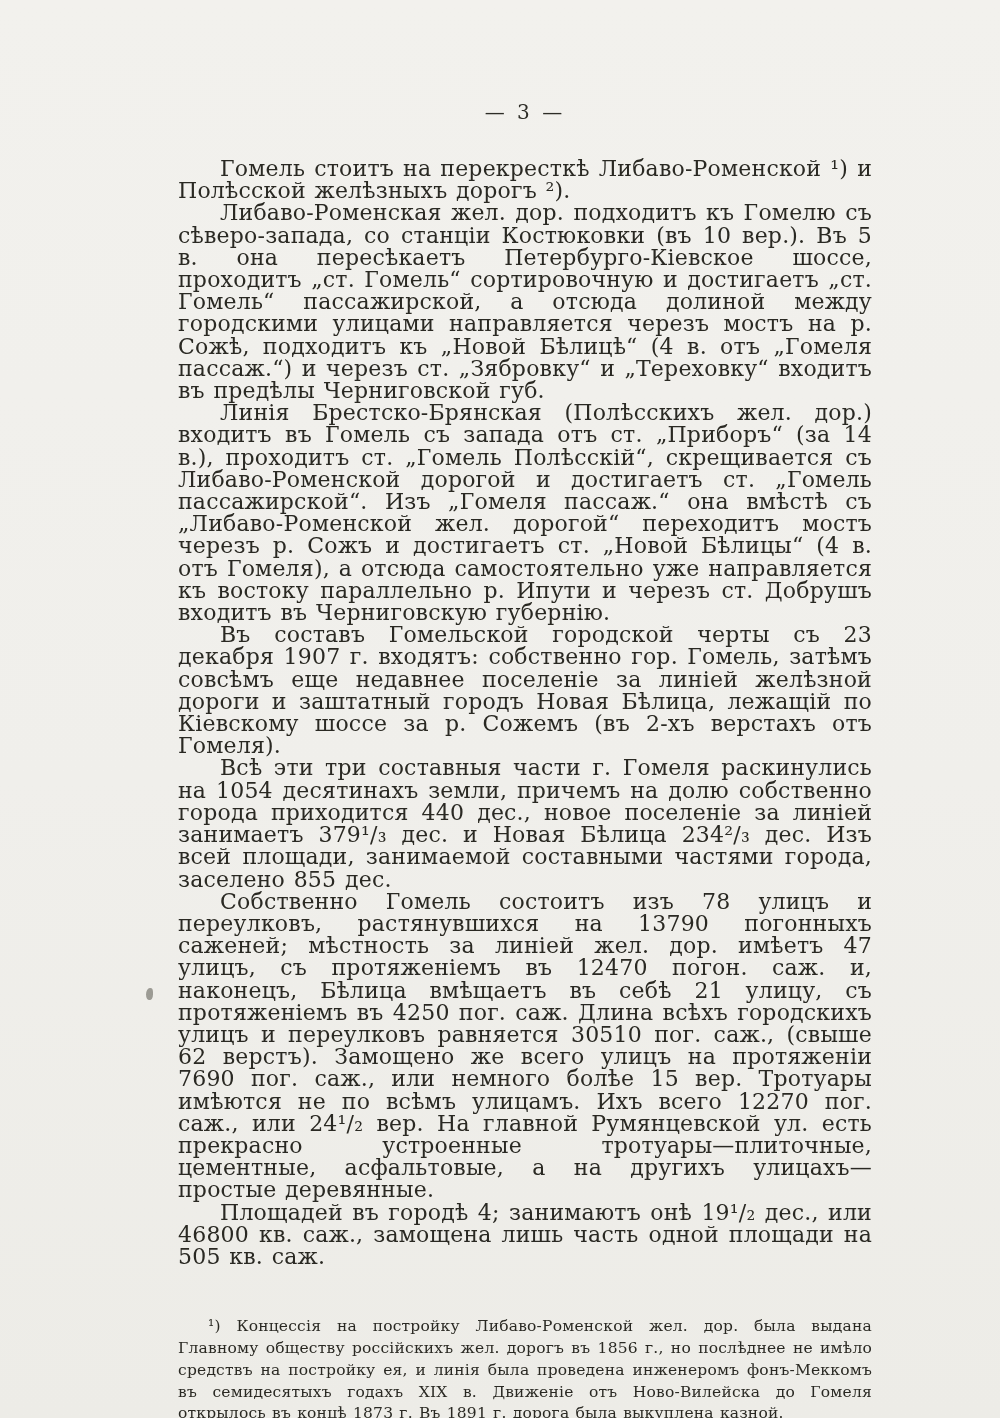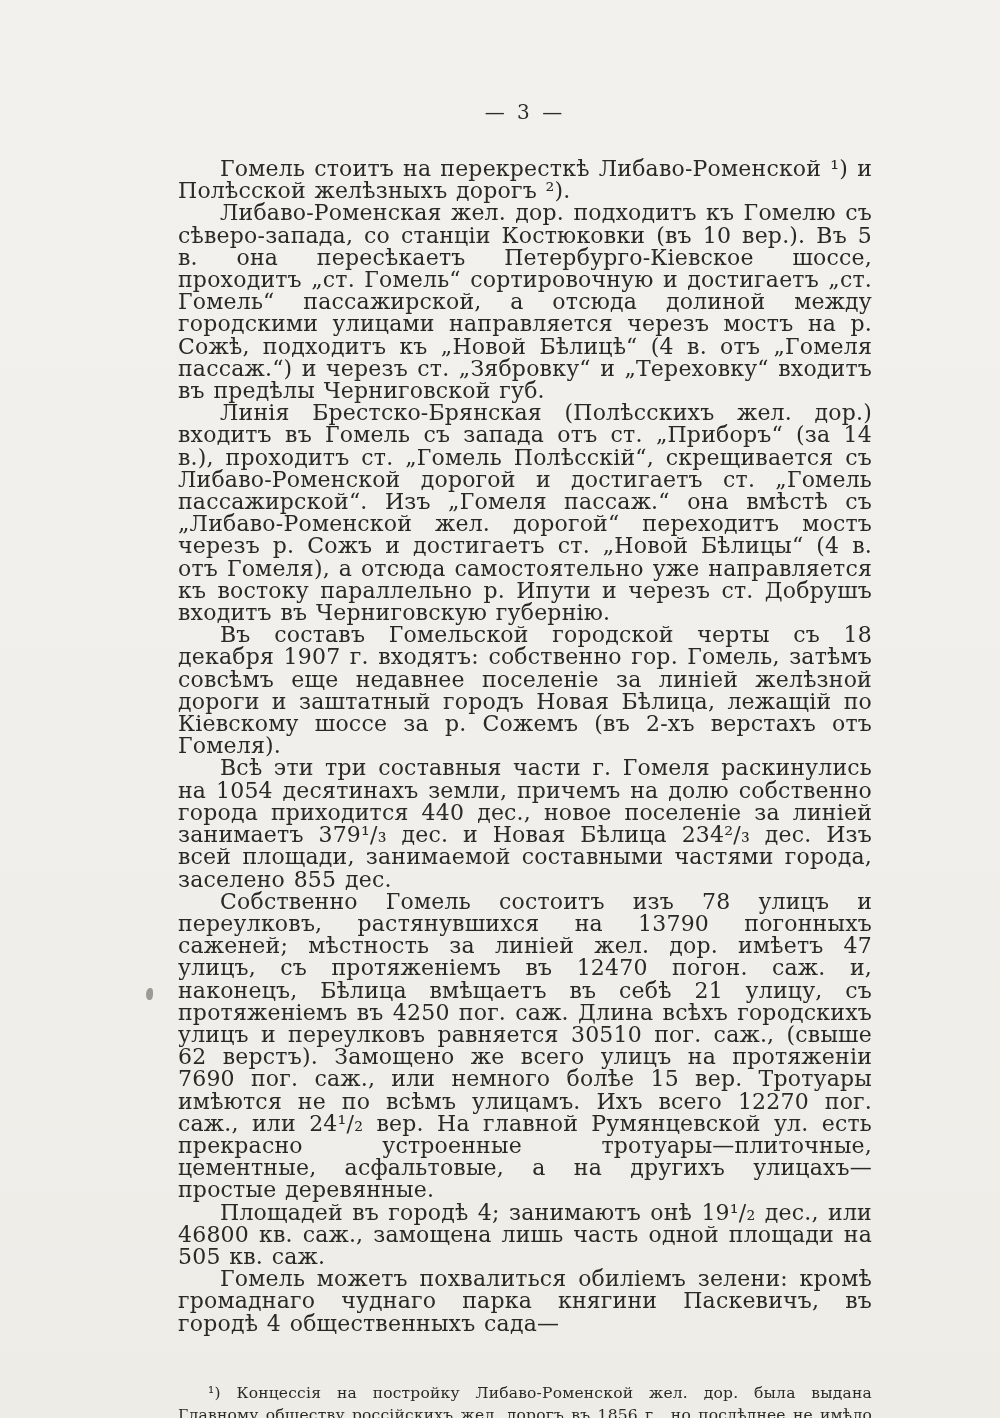--- a/index.html
+++ b/index.html
@@ -71,25 +71,24 @@
 
 <div class="page">
   <div class="column">
 
     <div class="page-number">— 3 —</div>
 
     <div class="body-text">
       <p>Гомель стоитъ на перекресткѣ Либаво-Роменской ¹) и Полѣсской желѣзныхъ дорогъ ²).</p>
       <p>Либаво-Роменская жел. дор. подходитъ къ Гомелю съ сѣверо-запада, со станціи Костюковки (въ 10 вер.). Въ 5 в. она пересѣкаетъ Петербурго-Кіевское шоссе, проходитъ „ст. Гомель“ сортировочную и достигаетъ „ст. Гомель“ пассажирской, а отсюда долиной между городскими улицами направляется черезъ мостъ на р. Сожѣ, подходитъ къ „Новой Бѣлицѣ“ (4 в. отъ „Гомеля пассаж.“) и черезъ ст. „Зябровку“ и „Тереховку“ входитъ въ предѣлы Черниговской губ.</p>
       <p>Линія Брестско-Брянская (Полѣсскихъ жел. дор.) входитъ въ Гомель съ запада отъ ст. „Приборъ“ (за 14 в.), проходитъ ст. „Гомель Полѣсскій“, скрещивается съ Либаво-Роменской дорогой и достигаетъ ст. „Гомель пассажирской“. Изъ „Гомеля пассаж.“ она вмѣстѣ съ „Либаво-Роменской жел. дорогой“ переходитъ мостъ черезъ р. Сожъ и достигаетъ ст. „Новой Бѣлицы“ (4 в. отъ Гомеля), а отсюда самостоятельно уже направляется къ востоку параллельно р. Ипути и черезъ ст. Добрушъ входитъ въ Черниговскую губернію.</p>
-      <p>Въ составъ Гомельской городской черты съ 18 декабря 1907 г. входятъ: собственно гор. Гомель, затѣмъ совсѣмъ еще недавнее поселеніе за линіей желѣзной дороги и заштатный городъ Новая Бѣлица, лежащій по Кіевскому шоссе за р. Сожемъ (въ 2-хъ верстахъ отъ Гомеля).</p>
+      <p>Въ составъ Гомельской городской черты съ 23 декабря 1907 г. входятъ: собственно гор. Гомель, затѣмъ совсѣмъ еще недавнее поселеніе за линіей желѣзной дороги и заштатный городъ Новая Бѣлица, лежащій по Кіевскому шоссе за р. Сожемъ (въ 2-хъ верстахъ отъ Гомеля).</p>
       <p>Всѣ эти три составныя части г. Гомеля раскинулись на 1054 десятинахъ земли, причемъ на долю собственно города приходится 440 дес., новое поселеніе за линіей занимаетъ 379¹/₃ дес. и Новая Бѣлица 234²/₃ дес. Изъ всей площади, занимаемой составными частями города, заселено 855 дес.</p>
       <p>Собственно Гомель состоитъ изъ 78 улицъ и переулковъ, растянувшихся на 13790 погонныхъ саженей; мѣстность за линіей жел. дор. имѣетъ 47 улицъ, съ протяженіемъ въ 12470 погон. саж. и, наконецъ, Бѣлица вмѣщаетъ въ себѣ 21 улицу, съ протяженіемъ въ 4250 пог. саж. Длина всѣхъ городскихъ улицъ и переулковъ равняется 30510 пог. саж., (свыше 62 верстъ). Замощено же всего улицъ на протяженіи 7690 пог. саж., или немного болѣе 15 вер. Тротуары имѣются не по всѣмъ улицамъ. Ихъ всего 12270 пог. саж., или 24¹/₂ вер. На главной Румянцевской ул. есть прекрасно устроенные тротуары—плиточные, цементные, асфальтовые, а на другихъ улицахъ—простые деревянные.</p>
       <p>Площадей въ городѣ 4; занимаютъ онѣ 19¹/₂ дес., или 46800 кв. саж., замощена лишь часть одной площади на 505 кв. саж.</p>
-      <p>Гомель можетъ похвалиться обиліемъ зелени: кромѣ громаднаго чуднаго парка княгини Паскевичъ, въ городѣ 4 общественныхъ сада—</p>
     </div>
 
     <div class="footnotes">
       <p>¹) Концессія на постройку Либаво-Роменской жел. дор. была выдана Главному обществу россійскихъ жел. дорогъ въ 1856 г., но послѣднее не имѣло средствъ на постройку ея, и линія была проведена инженеромъ фонъ-Меккомъ въ семидесятыхъ годахъ XIX в. Движеніе отъ Ново-Вилейска до Гомеля открылось въ концѣ 1873 г. Въ 1891 г. дорога была выкуплена казной.</p>
     </div>
 
     <div class="scan-artifact"></div>
 
   </div>
 </div>

